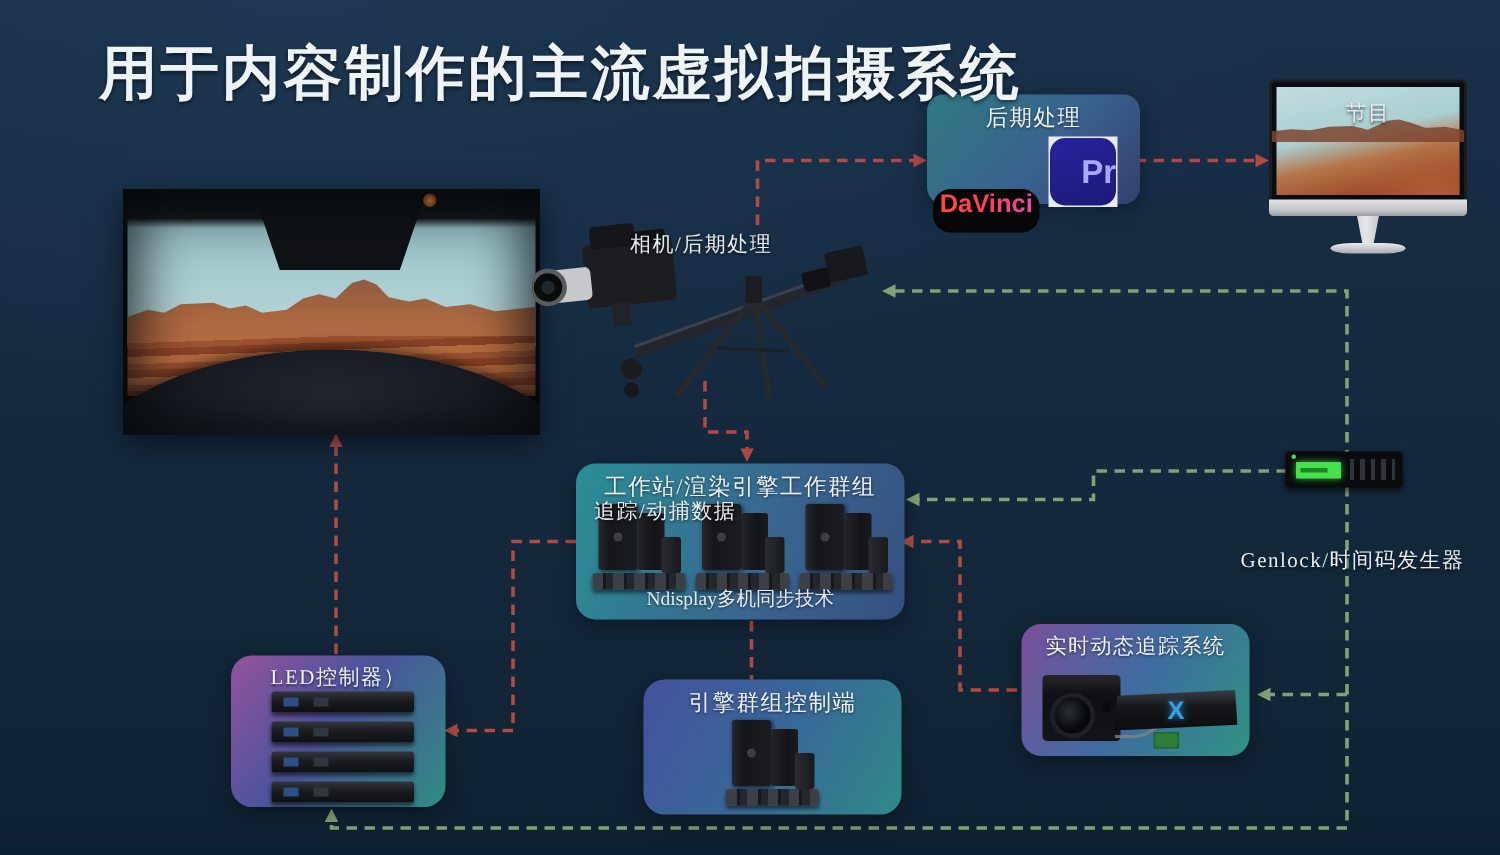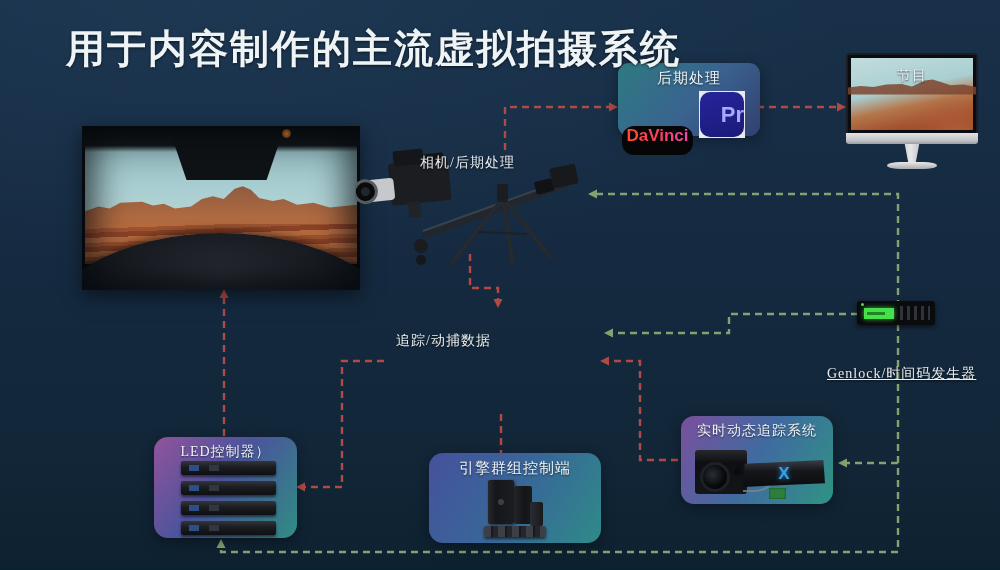--- a/index.html
+++ b/index.html
@@ -251,24 +251,46 @@
     <div class="mon-chin"></div>
     <div class="mon-neck"></div>
     <div class="mon-base"></div>
   </div>
 
   <div class="abs genlock">
     <div class="led"></div>
     <div class="lcd"></div>
     <div class="keys"></div>
   </div>
-  <div class="lbl" style="left:827px;top:329px;width:145px;text-align:center;text-decoration:underline;">Genlock/时间码发生器</div>
+  <div class="lbl" style="left:827px;top:329px;width:145px;text-align:center;">Genlock/时间码发生器</div>
 
   <div class="lbl" style="left:396px;top:296px;">追踪/动捕数据</div>
 
+  <div class="gbox box-ws">
+    <div class="btitle">工作站/渲染引擎工作群组</div>
+    <div class="srv" style="left:11px;top:27px;">
+      <div class="t1"></div>
+        <div class="t2"></div>
+        <div class="t3"></div>
+        <div class="rack"></div>
+    </div>
+    <div class="srv" style="left:80px;top:27px;">
+      <div class="t1"></div>
+        <div class="t2"></div>
+        <div class="t3"></div>
+        <div class="rack"></div>
+    </div>
+    <div class="srv" style="left:149px;top:27px;">
+      <div class="t1"></div>
+        <div class="t2"></div>
+        <div class="t3"></div>
+        <div class="rack"></div>
+    </div>
+    <div class="bsub">Ndisplay多机同步技术</div>
+  </div>
 
   <div class="gbox box-led">
     <div class="btitle">LED控制器）</div>
     <div class="ledrack" style="top:24px;"></div>
     <div class="ledrack" style="top:44px;"></div>
     <div class="ledrack" style="top:64px;"></div>
     <div class="ledrack" style="top:84px;"></div>
   </div>
 
   <div class="gbox box-engine">

